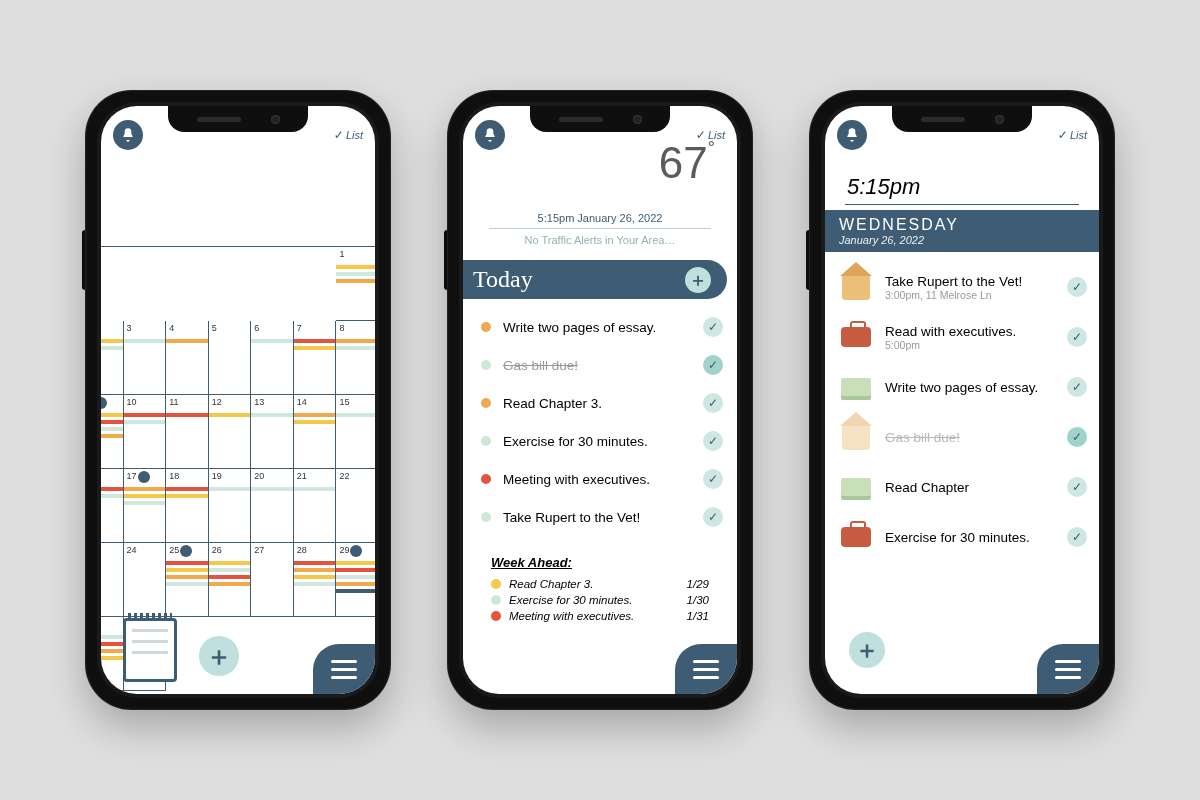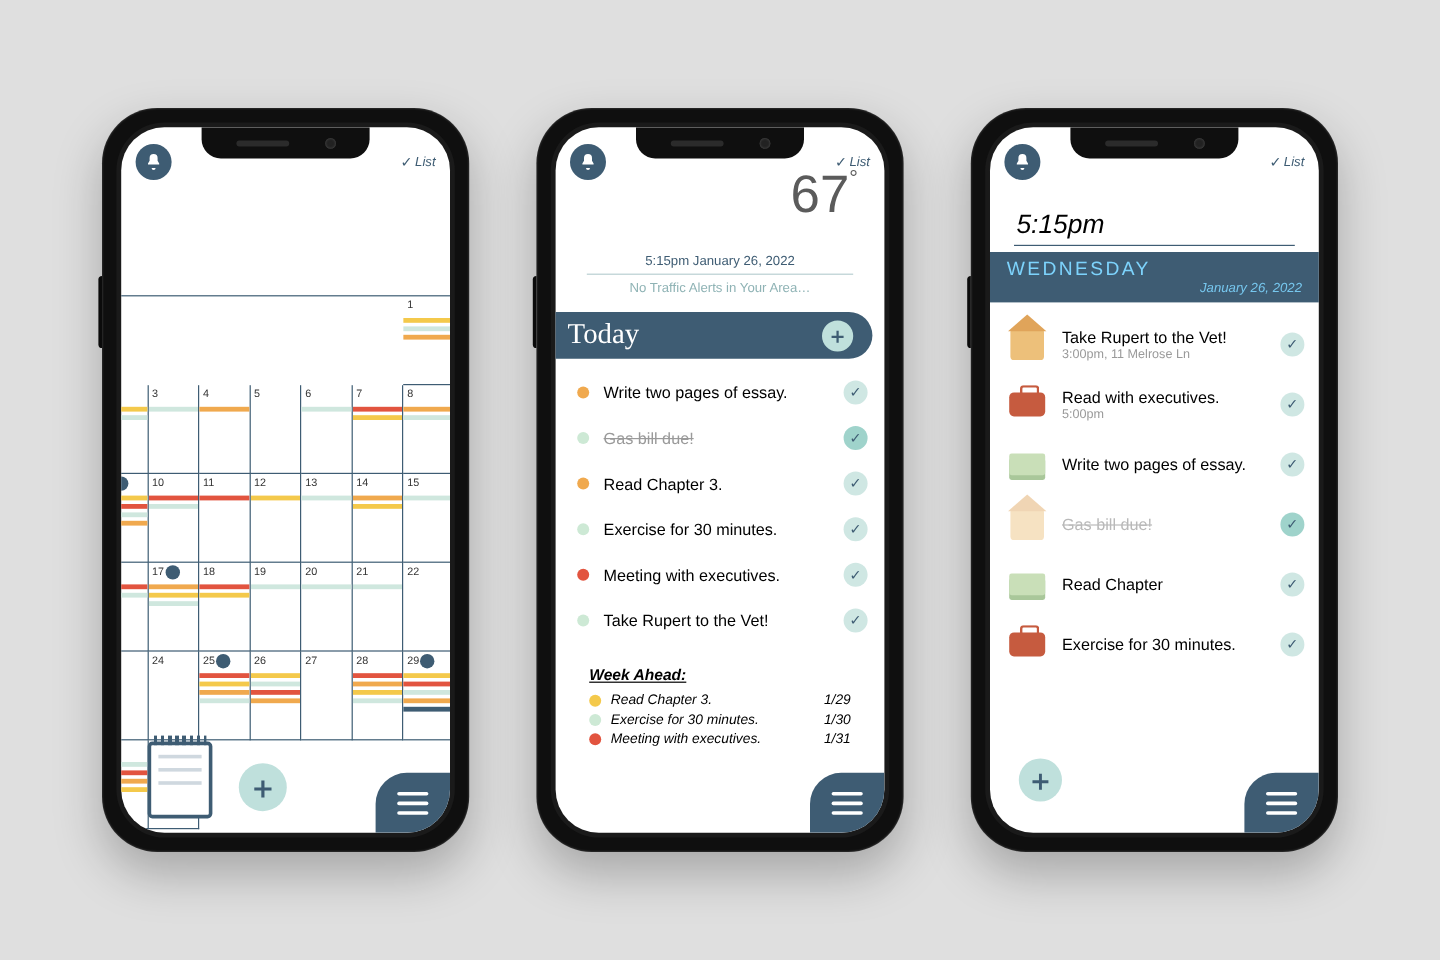--- a/index.html
+++ b/index.html
@@ -144,24 +144,24 @@
   .s2-row { display:flex; align-items:center; gap:12px; padding:9px 0;}
   .s2-row .txt{ flex:1; font-size:13.5px;}
   .s2-row.struck .txt{ text-decoration:line-through; color:#9a9a9a;}
   .s2-wa { position:absolute; bottom:70px; left:28px; right:28px;}
   .s2-wa h4{ font-style:italic; font-weight:600; font-size:13px; text-decoration:underline; margin-bottom:6px;}
   .s2-wa .r{ display:flex; align-items:center; gap:8px; font-size:11.5px; font-style:italic; padding:2px 0;}
   .s2-wa .r .date{ margin-left:auto; font-style:italic;}
   
   .s3-time{ position:absolute; top:68px; left:22px; font-size:22px; font-style:italic; font-weight:300;}
   .s3-time-line{position:absolute; top:98px; left:20px; right:20px; height:1px; background:#3e5c73;}
-  .s3-hdr{ position:absolute; top:104px; left:-6px; right:-6px; background:#3e5c73; color:#7dd3fc;
+  .s3-hdr{ position:absolute; top:104px; left:-6px; right:-6px; background:#3e5c73; color:#ffffff;
            padding:6px 20px; border-radius:0;}
   .s3-hdr .dow{ font-size:16px; letter-spacing:2px; font-weight:400;}
-  .s3-hdr .dsub{ font-size:11px; font-style:italic; opacity:.9;text-align:right;}
+  .s3-hdr .dsub{ font-size:11px; font-style:italic; opacity:.9;}
   .s3-list{ position:absolute; top:156px; left:14px; right:12px;}
   .s3-row{ display:flex; align-items:center; gap:12px; padding:8px 0;}
   .s3-row .ico{ width:34px; height:34px; display:flex; align-items:center; justify-content:center;}
   .s3-row .body{ flex:1;}
   .s3-row .ttl{ font-size:13.5px;}
   .s3-row .sub{ font-size:10.5px; color:#9a9a9a;}
   .s3-row.struck .ttl{ text-decoration:line-through; color:#b9b9b9;}
   .s3-add{ position:absolute; bottom:26px; left:24px; width:36px; height:36px; border-radius:50%;
            background:#bfe0dc; color:#3e5c73; font-size:24px; font-weight:700;
            display:flex; align-items:center; justify-content:center;}

